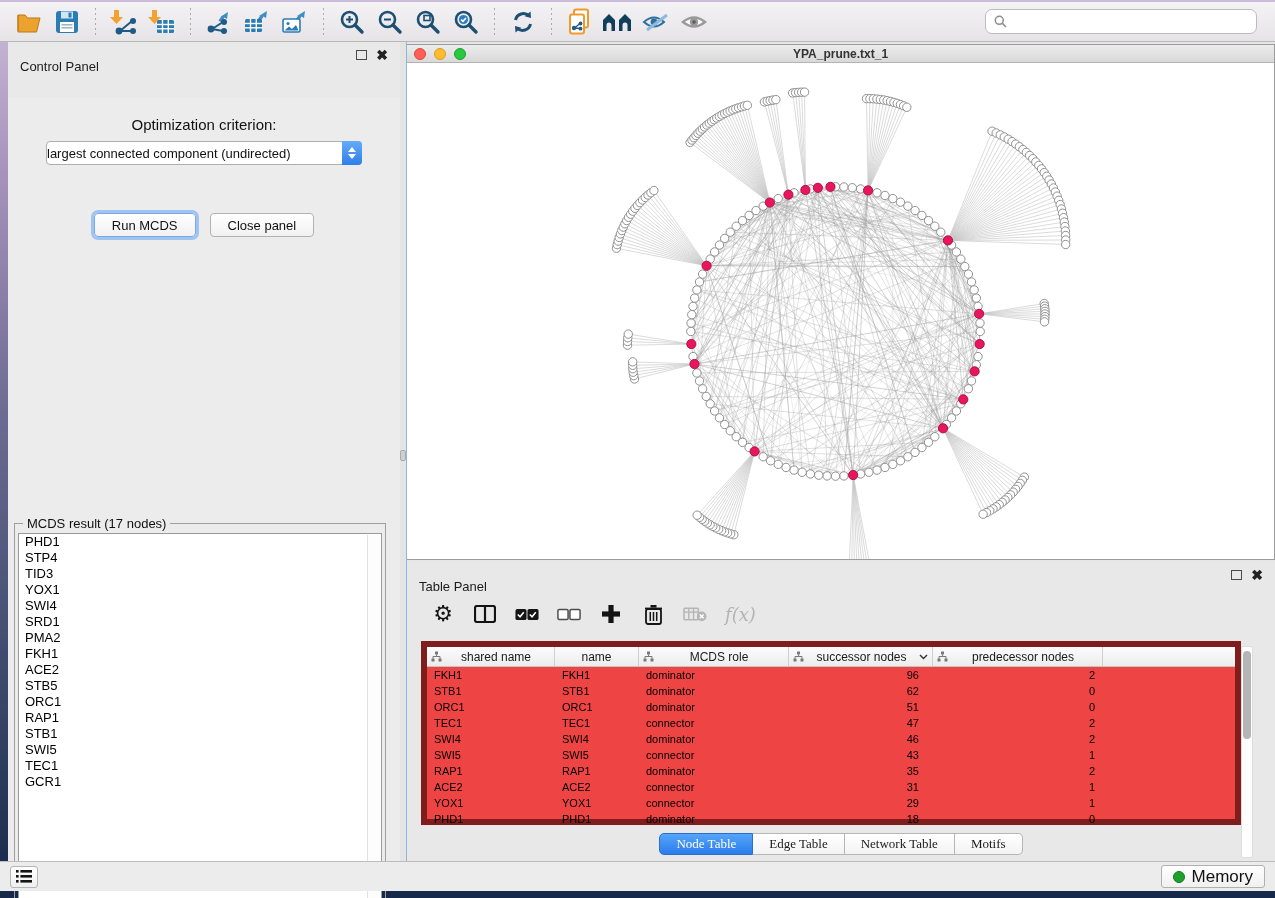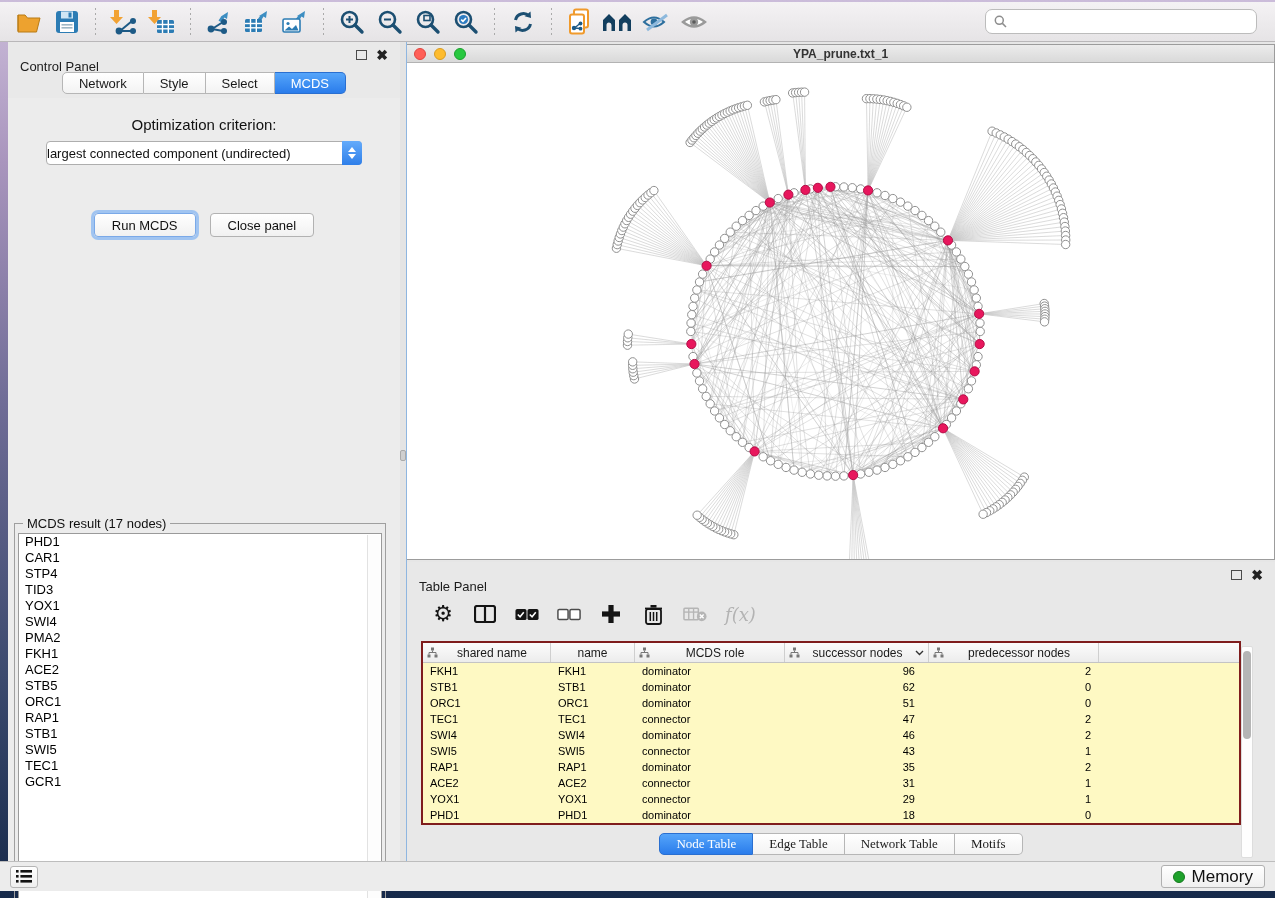--- a/index.html
+++ b/index.html
@@ -69,21 +69,21 @@
   .net-title { position:absolute; left:0; right:0; text-align:center; font-size:12px; font-weight:bold; color:#333; }
   .net-canvas { position:absolute; top:19px; left:0; right:0; bottom:0; background:#fff; }
   .h-grip { position:absolute; left:311px; bottom:-9px; width:11px; height:6px; background:#d0d0d0; border:1px solid #a8a8a8; border-radius:2px; }
 
   
   .table-panel { position:absolute; top:520px; left:0; right:0; bottom:0; background:#e8e8e8; }
   .tp-toolbar { margin:4px 12px 0 14px; height:44px; display:flex; align-items:center; gap:18px; padding-left:10px; }
   .tp-icon { width:24px; height:24px; display:flex; align-items:center; justify-content:center; }
   .fx { font-family:"DejaVu Serif", serif; font-style:italic; font-size:18px; color:#b3b3b3; }
   .gear-glyph { font-size:22px; color:#141414; line-height:22px;}
-  .table-area { position:absolute; left:14px; top:79px; width:820px; bottom:36px; background:#fef9c3; border:2px solid #7f1d1d; }
+  .table-area { position:absolute; left:14px; top:79px; width:820px; bottom:36px; background:#ef4444; border:6px solid #7f1d1d; }
   .thead { display:flex; height:20px; background:linear-gradient(#fcfcfc,#ececec); border-bottom:1px solid #c4c4c4; }
   .th { display:flex; align-items:center; font-size:12px; color:#1a1a1a; border-right:1px solid #cfcfcf; padding:0 4px; position:relative;}
   .th .lbl { flex:1; text-align:center; }
   .th.filler { border-right:none; flex:1;}
   .c0{width:128px;} .c1{width:84px;} .c2{width:150px;} .c3{width:144px;} .c4{width:170px;}
   .tr { display:flex; height:16px; align-items:center; }
   .td { font-size:11px; color:#000; padding:0 7px; white-space:nowrap; overflow:hidden;}
   .td.num { text-align:right; }
   .td.c3 { padding-right:14px; } .td.c4 { padding-right:8px; }
   .tbl-vscroll { position:absolute; right:22px; top:84px; width:12px; height:212px; background:#fefefe; border:1px solid #ddd; border-radius:2px;}
@@ -263,52 +263,44 @@
     </div>
   </div>
 
   <div class="control-panel">
     <div class="panel-titlebar">
       <span class="panel-title">Control Panel</span>
       <span class="panel-winbtns">
         <span class="float-btn"></span>
         <span class="close-btn">✖</span>
       </span>
-    </div>
-    <div class="tabs-row">
-      <div class="seg">
-        <div class="tab">Network</div>
-        <div class="tab">Style</div>
-        <div class="tab">Select</div>
-        <div class="tab active">MCDS</div>
-      </div>
     </div>
     <div class="cp-content">
       <div class="opt-label">Optimization criterion:</div>
       <div class="dropdown">
         <span class="dd-text">largest connected component (undirected)</span>
         <span class="dd-stepper">
             <span class="up"></span>
             <span class="down"></span>
           </span>
       </div>
       <div class="btn-row">
         <div class="push-btn focused">Run MCDS</div>
         <div class="push-btn">Close panel</div>
       </div>
       <div class="groupbox">
         <span class="groupbox-label">MCDS result (17 nodes)</span>
         <div class="mcds-list">
           <div class="mcds-scroll"></div>
         <div class="mcds-item">PHD1</div>
-            <div class="mcds-item">CAR1</div>
             <div class="mcds-item">STP4</div>
             <div class="mcds-item">TID3</div>
             <div class="mcds-item">YOX1</div>
             <div class="mcds-item">SWI4</div>
+            <div class="mcds-item">SRD1</div>
             <div class="mcds-item">PMA2</div>
             <div class="mcds-item">FKH1</div>
             <div class="mcds-item">ACE2</div>
             <div class="mcds-item">STB5</div>
             <div class="mcds-item">ORC1</div>
             <div class="mcds-item">RAP1</div>
             <div class="mcds-item">STB1</div>
             <div class="mcds-item">SWI5</div>
             <div class="mcds-item">TEC1</div>
             <div class="mcds-item">GCR1</div>

